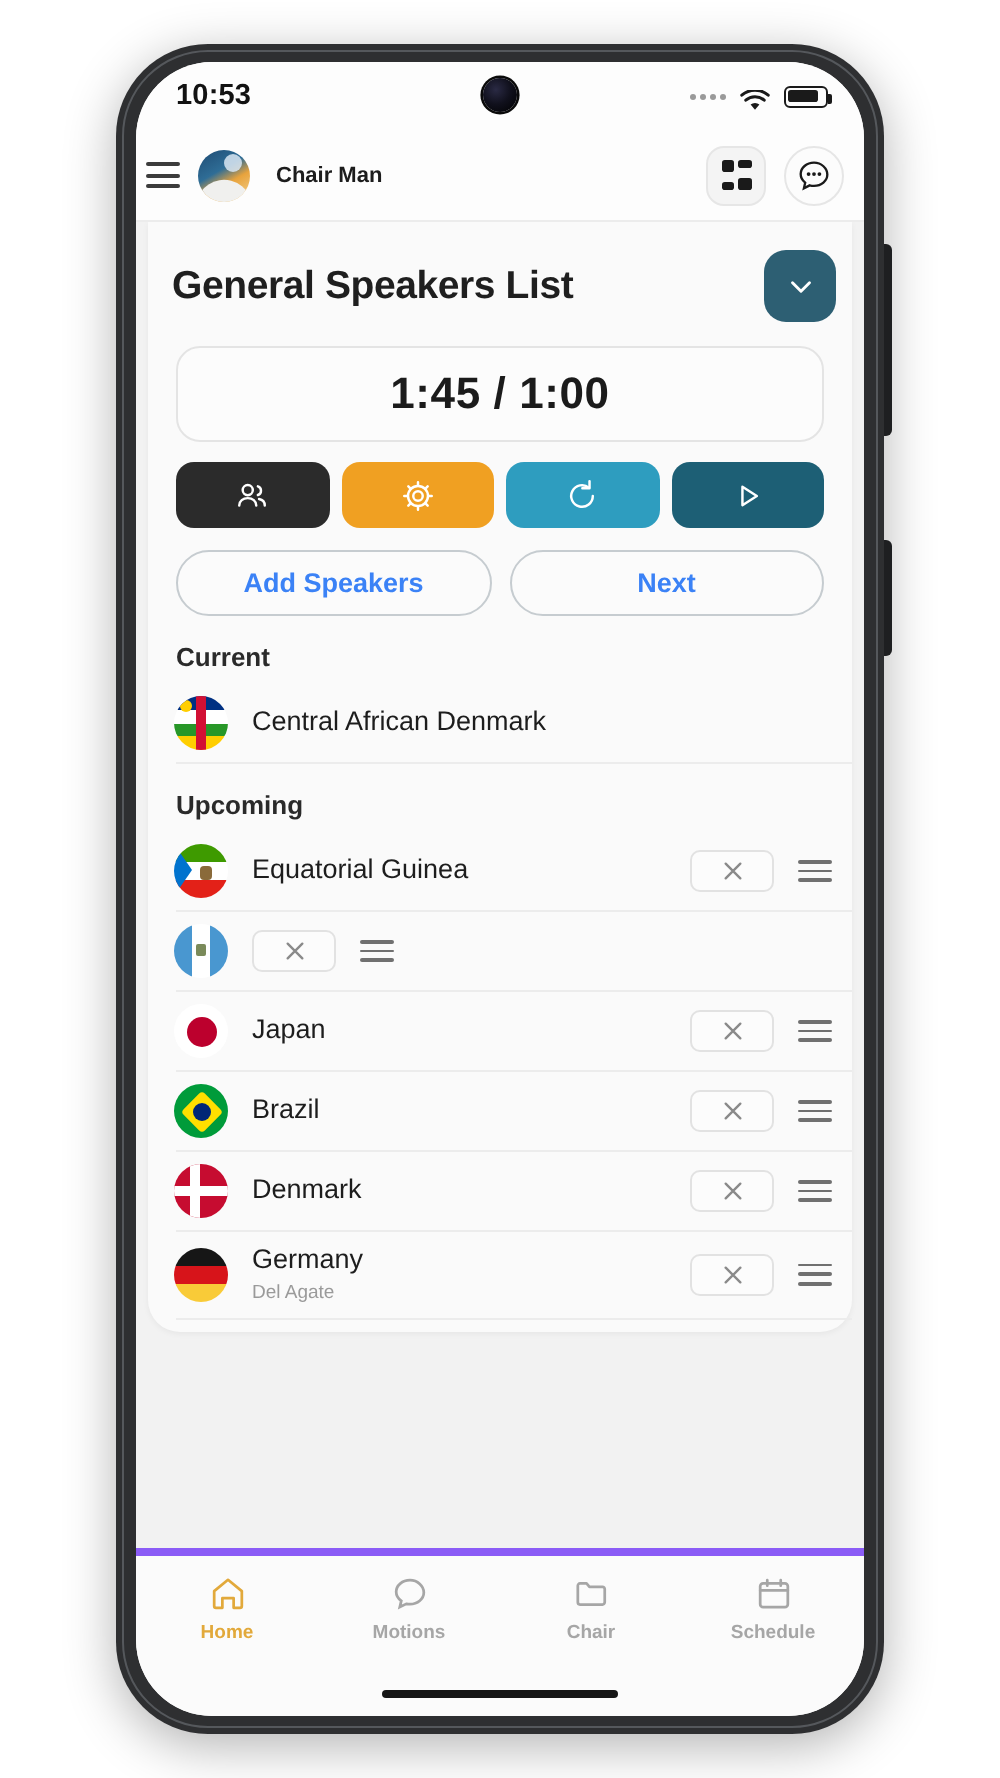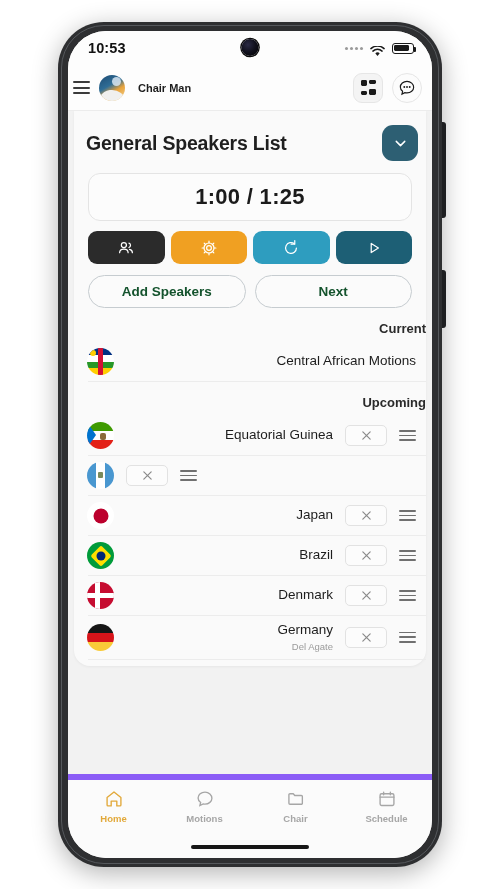--- a/index.html
+++ b/index.html
@@ -89,21 +89,20 @@
 
   
   .content{
     flex:1; overflow:hidden; background:#f2f2f2;
     display:flex; flex-direction:column; padding:0 0 6px 0;
   }
   .card{
     margin:0 6px; background:#fafafa; border-radius:0 0 16px 16px;
     flex:0 0 auto; padding-bottom:6px;
     box-shadow:0 1px 3px rgba(0,0,0,.05);
-    text-align:right;
   }
   .page-head{
     display:flex; align-items:center; justify-content:space-between;
     padding:14px 8px 12px 12px;
   }
   .page-title{ font-size:19.5px; font-weight:700; color:#1f1f1f; letter-spacing:-.2px; }
   .collapse-btn{
     width:36px; height:36px; border-radius:11px;
     display:flex; align-items:center; justify-content:center; cursor:pointer;
   }
@@ -116,21 +115,21 @@
 
   .action-row{ display:flex; gap:6px; margin:10px 14px 0 14px; }
   .act-btn{
     flex:1; height:33px; border-radius:9px; cursor:pointer;
     display:flex; align-items:center; justify-content:center;
   }
 
   .pill-row{ display:flex; gap:9px; margin:11px 14px 0 14px; }
   .pill{
     flex:1; height:33px; border:1px solid #c6ccd0; border-radius:18px;
-    background:#fbfbfb; color:#14532d; font-size:13.5px; font-weight:600;
+    background:#fbfbfb; color:#3b82f6; font-size:13.5px; font-weight:600;
     display:flex; align-items:center; justify-content:center; cursor:pointer;
   }
 
   .section-label{ font-size:13px; font-weight:700; color:#2a2a2a; padding:13px 0 6px 14px; }
 
   .row{
     display:flex; align-items:center; gap:12px;
     margin-left:14px; padding:6px 10px 6px 0;
     border-bottom:1px solid #ececec; min-height:37px;
   }
@@ -174,21 +173,21 @@
   .f-dnk{background:#c60c30;}
   .f-dnk i.h{position:absolute;left:0;right:0;top:41%;height:18%;background:#fff;}
   .f-dnk i.v{position:absolute;left:30%;top:0;bottom:0;width:18%;background:#fff;}
 
   .f-deu i.b1{position:absolute;left:0;right:0;top:0;height:33.3%;background:#161616;}
   .f-deu i.b2{position:absolute;left:0;right:0;top:33.3%;height:33.4%;background:#d7141a;}
   .f-deu i.b3{position:absolute;left:0;right:0;top:66.7%;height:33.3%;background:#f9cb38;}
 
   
   .tabbar{
-    flex:0 0 auto; background:#fbfbfb; border-top:6px solid #8b5cf6;
+    flex:0 0 auto; background:#fbfbfb; border-top:4px solid #8b5cf6;
     display:flex; align-items:flex-start; padding:9px 0 0 0; height:62px;
   }
   .tab{ flex:1; display:flex; flex-direction:column; align-items:center; gap:4px; cursor:pointer; }
   .tab-label{ font-size:9.5px; color:#a6a6a6; font-weight:600; }
   .tab.active .tab-label{ color:#e2a93b; }
   .home-ind{
     flex:0 0 auto; height:22px; background:#fbfbfb;
     display:flex; align-items:center; justify-content:center;
   }
   .home-ind i{ width:118px; height:4.5px; background:#161616; border-radius:4px; display:block; }
@@ -260,21 +259,21 @@
         <div class="page-head">
           <div class="page-title">General Speakers List</div>
           <div class="collapse-btn" id="collapseBtn" style="background: rgb(45, 95, 115);">
             <svg width="17" height="17" viewBox="0 0 20 20">
               <path d="M5 7.5 L10 12.5 L15 7.5" fill="none" stroke="#ffffff" stroke-width="1.7" stroke-linecap="round" stroke-linejoin="round"></path>
             </svg>
           </div>
         </div>
 
         <div class="timer-box">
-          <span class="timer-text">1:00 / 1:25</span>
+          <span class="timer-text">1:45 / 1:00</span>
         </div>
 
         <div class="action-row">
           <div class="act-btn" id="actBtn0" style="background: rgb(43, 43, 43);">
             <svg width="18" height="18" viewBox="0 0 22 22">
               <circle cx="8.4" cy="7.4" r="3.1" fill="none" stroke="#fff" stroke-width="1.5"></circle>
               <path d="M3.2 16.8c0-2.8 2.3-4.5 5.2-4.5s5.2 1.7 5.2 4.5" fill="none" stroke="#fff" stroke-width="1.5" stroke-linecap="round"></path>
               <path d="M14.6 5.1a2.8 2.8 0 0 1 0 5.3" fill="none" stroke="#fff" stroke-width="1.5" stroke-linecap="round"></path>
               <path d="M15.3 12.8c2.1.4 3.5 1.9 3.5 4" fill="none" stroke="#fff" stroke-width="1.5" stroke-linecap="round"></path>
             </svg>
@@ -307,21 +306,21 @@
         <div class="section-label">Current</div>
         <div class="row">
           <span class="flag f-caf">
               <i class="b1"></i>
               <i class="b2"></i>
               <i class="b3"></i>
               <i class="b4"></i>
               <i class="v"></i>
               <i class="s"></i>
             </span>
-          <span class="row-name">Central African Motions</span>
+          <span class="row-name">Central African Denmark</span>
         </div>
 
         <div class="section-label">Upcoming</div>
         <div id="upcomingList">
             <div class="row">
               <span class="flag f-gnq">
                 <i class="b1"></i>
                 <i class="b2"></i>
                 <i class="b3"></i>
                 <i class="t"></i>

